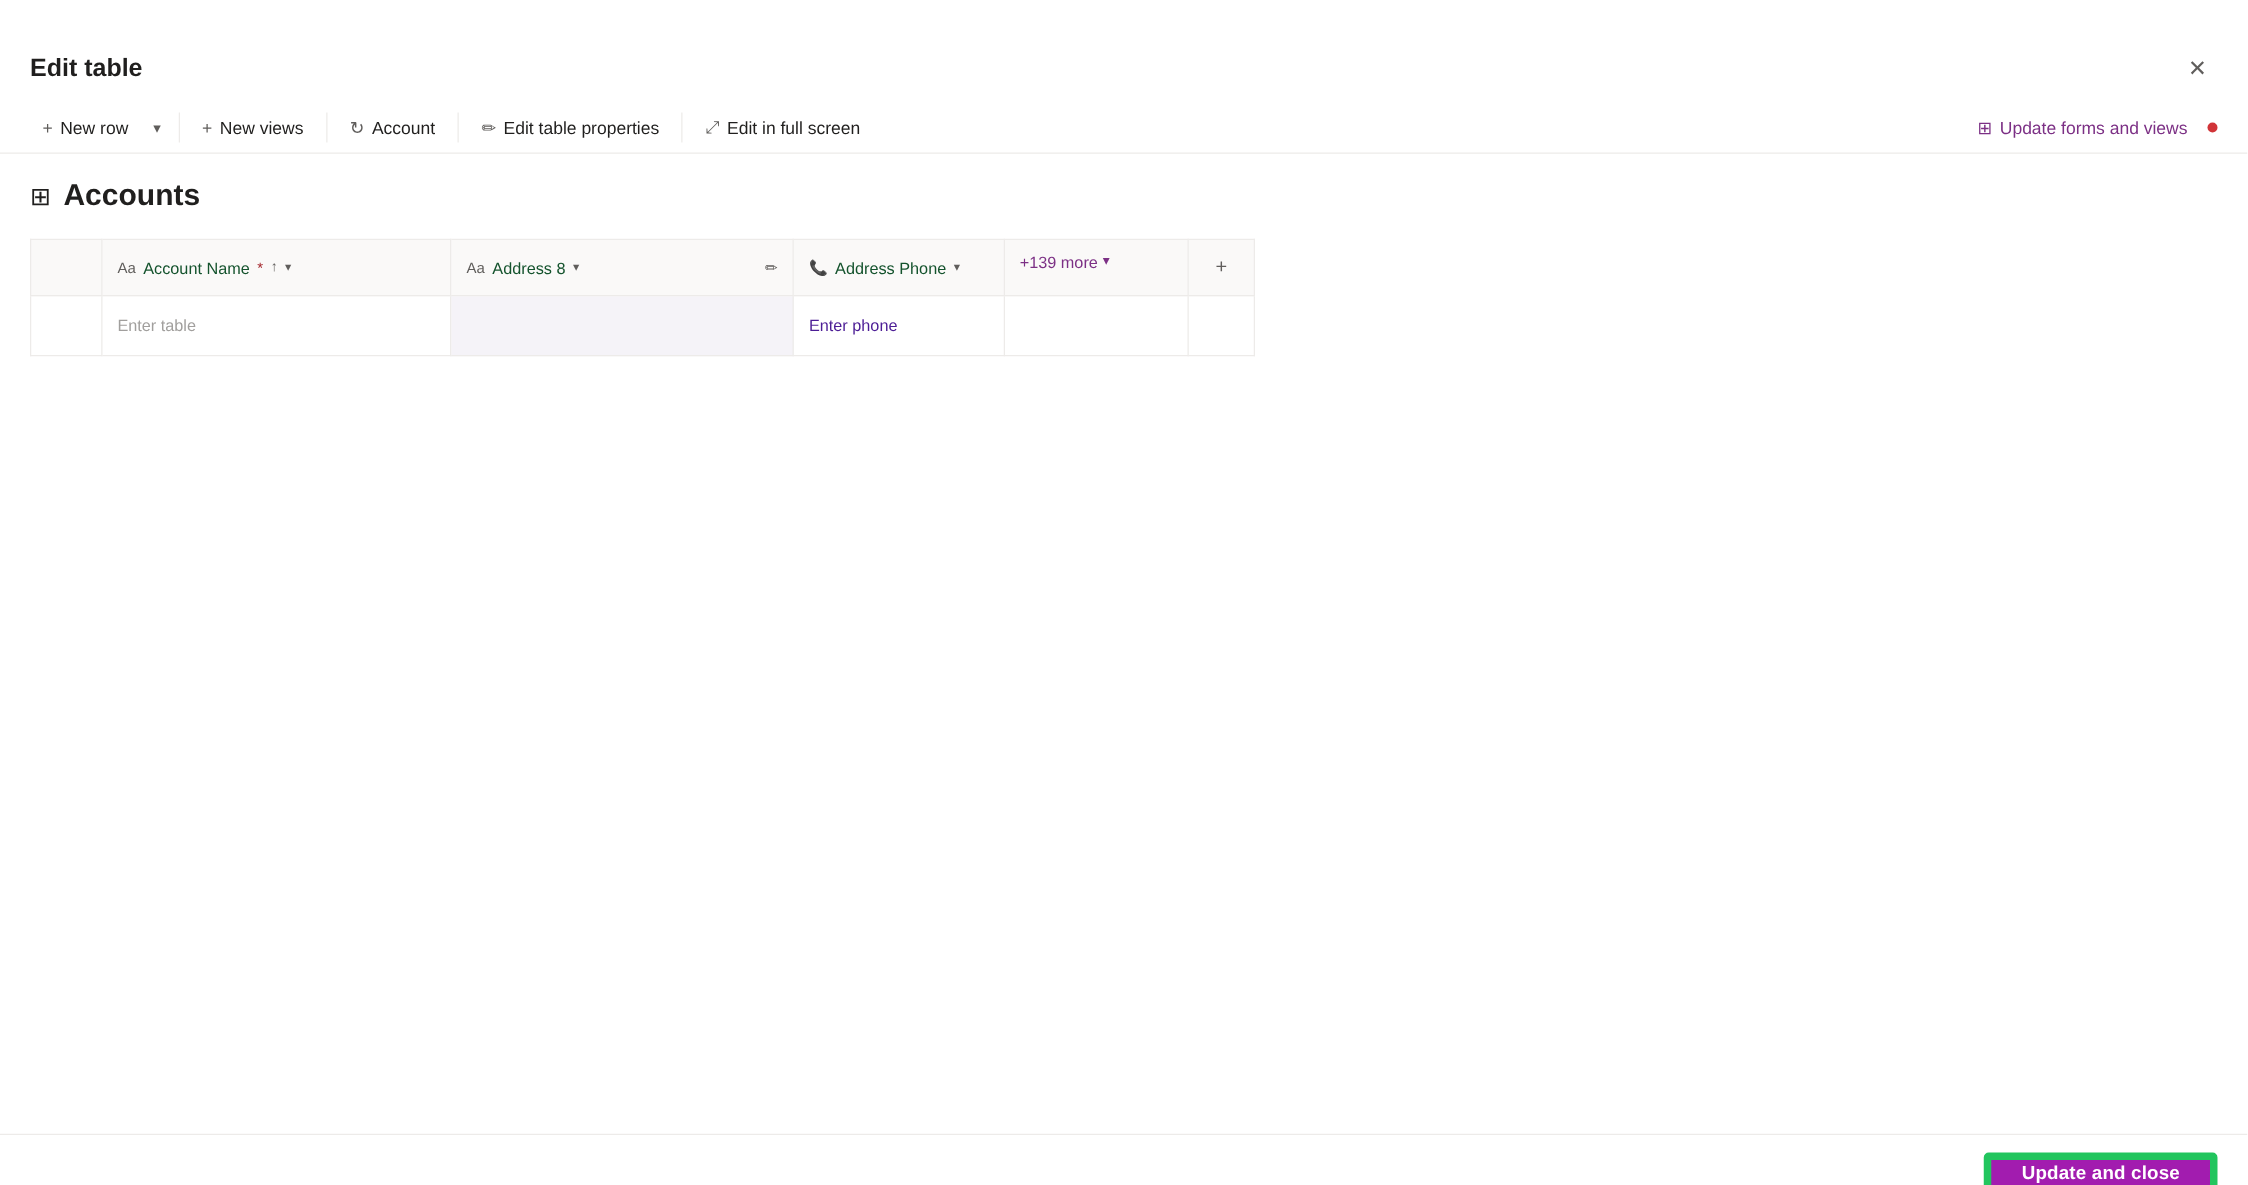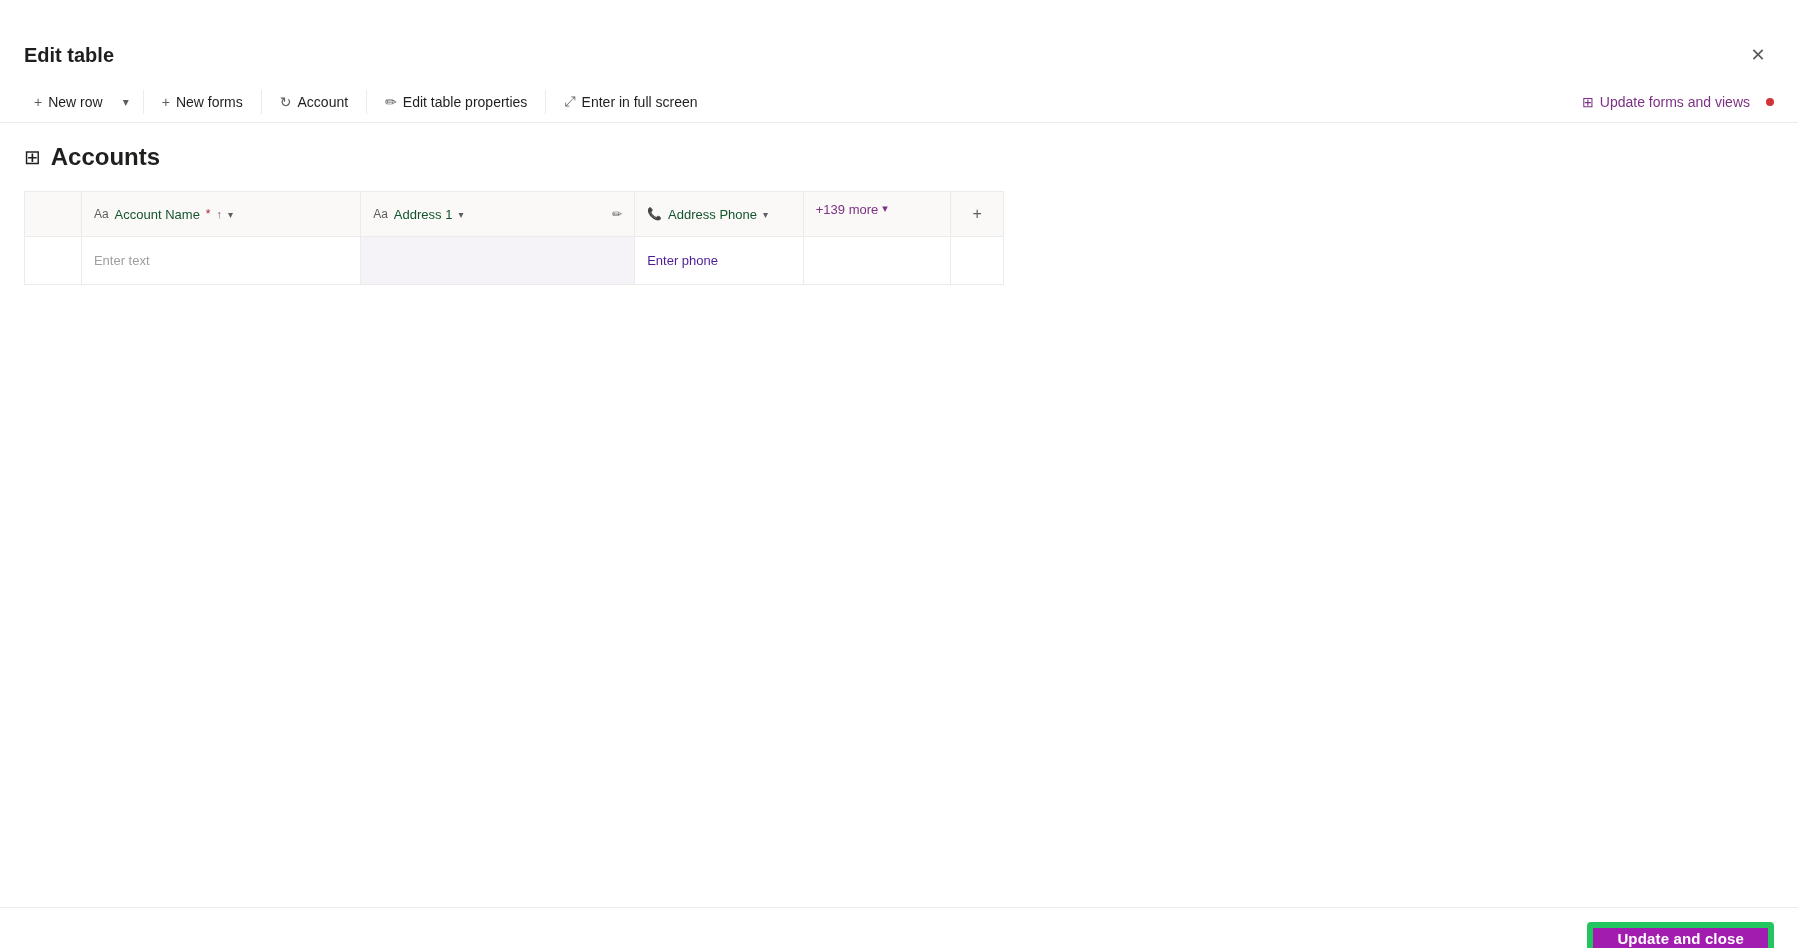--- a/index.html
+++ b/index.html
@@ -284,42 +284,42 @@
         <span>New row</span>
       </button>
       <button class="toolbar-btn-dropdown">
         <span>▾</span>
       </button>
 
       <div class="toolbar-divider"></div>
 
       <button class="toolbar-btn">
         <span class="icon">+</span>
-        <span>New forms</span>
+        <span>New views</span>
       </button>
 
       <div class="toolbar-divider"></div>
 
       <button class="toolbar-btn">
         <span class="icon">↻</span>
         <span>Account</span>
       </button>
 
       <div class="toolbar-divider"></div>
 
       <button class="toolbar-btn">
         <span class="icon">✏</span>
         <span>Edit table properties</span>
       </button>
 
       <div class="toolbar-divider"></div>
 
       <button class="toolbar-btn">
         <span class="icon">⤢</span>
-        <span>Enter in full screen</span>
+        <span>Edit in full screen</span>
       </button>
     </div>
 
     <div class="toolbar-right">
       <button class="update-forms-btn">
         <span class="icon">⊞</span>
         <span>Update forms and views</span>
       </button>
       <div class="notification-dot"></div>
     </div>
@@ -346,21 +346,21 @@
               <span class="th-label">Account Name</span>
               <span class="th-required">*</span>
               <span class="th-sort">↑</span>
               <span class="th-dropdown">▾</span>
             </div>
           </th>
 
           <th class="col-address th-address-selected">
             <div class="th-inner">
               <span class="th-icon">Aa</span>
-              <span class="th-label">Address 1</span>
+              <span class="th-label">Address 8</span>
               <span class="th-dropdown">▾</span>
               <span class="th-edit">✏</span>
             </div>
           </th>
 
           <th class="col-phone">
             <div class="th-inner">
               <span class="th-icon">📞</span>
               <span class="th-label">Address Phone</span>
               <span class="th-dropdown">▾</span>
@@ -378,21 +378,21 @@
             <div class="th-add-inner">
               <button class="add-col-btn">+</button>
             </div>
           </th>
         </tr>
       </thead>
       <tbody>
         <tr class="table-row">
           <td class="row-num-col td-row-num"></td>
           <td class="col-account">
-            <span style="color:#a19f9d; font-size:13px;">Enter text</span>
+            <span style="color:#a19f9d; font-size:13px;">Enter table</span>
           </td>
           <td class="col-address td-address-selected">
             <span></span>
           </td>
           <td class="col-phone">
             <span style="color:#4c1d95; font-size:13px;">Enter phone</span>
           </td>
           <td class="col-more"></td>
           <td class="col-add"></td>
         </tr>

